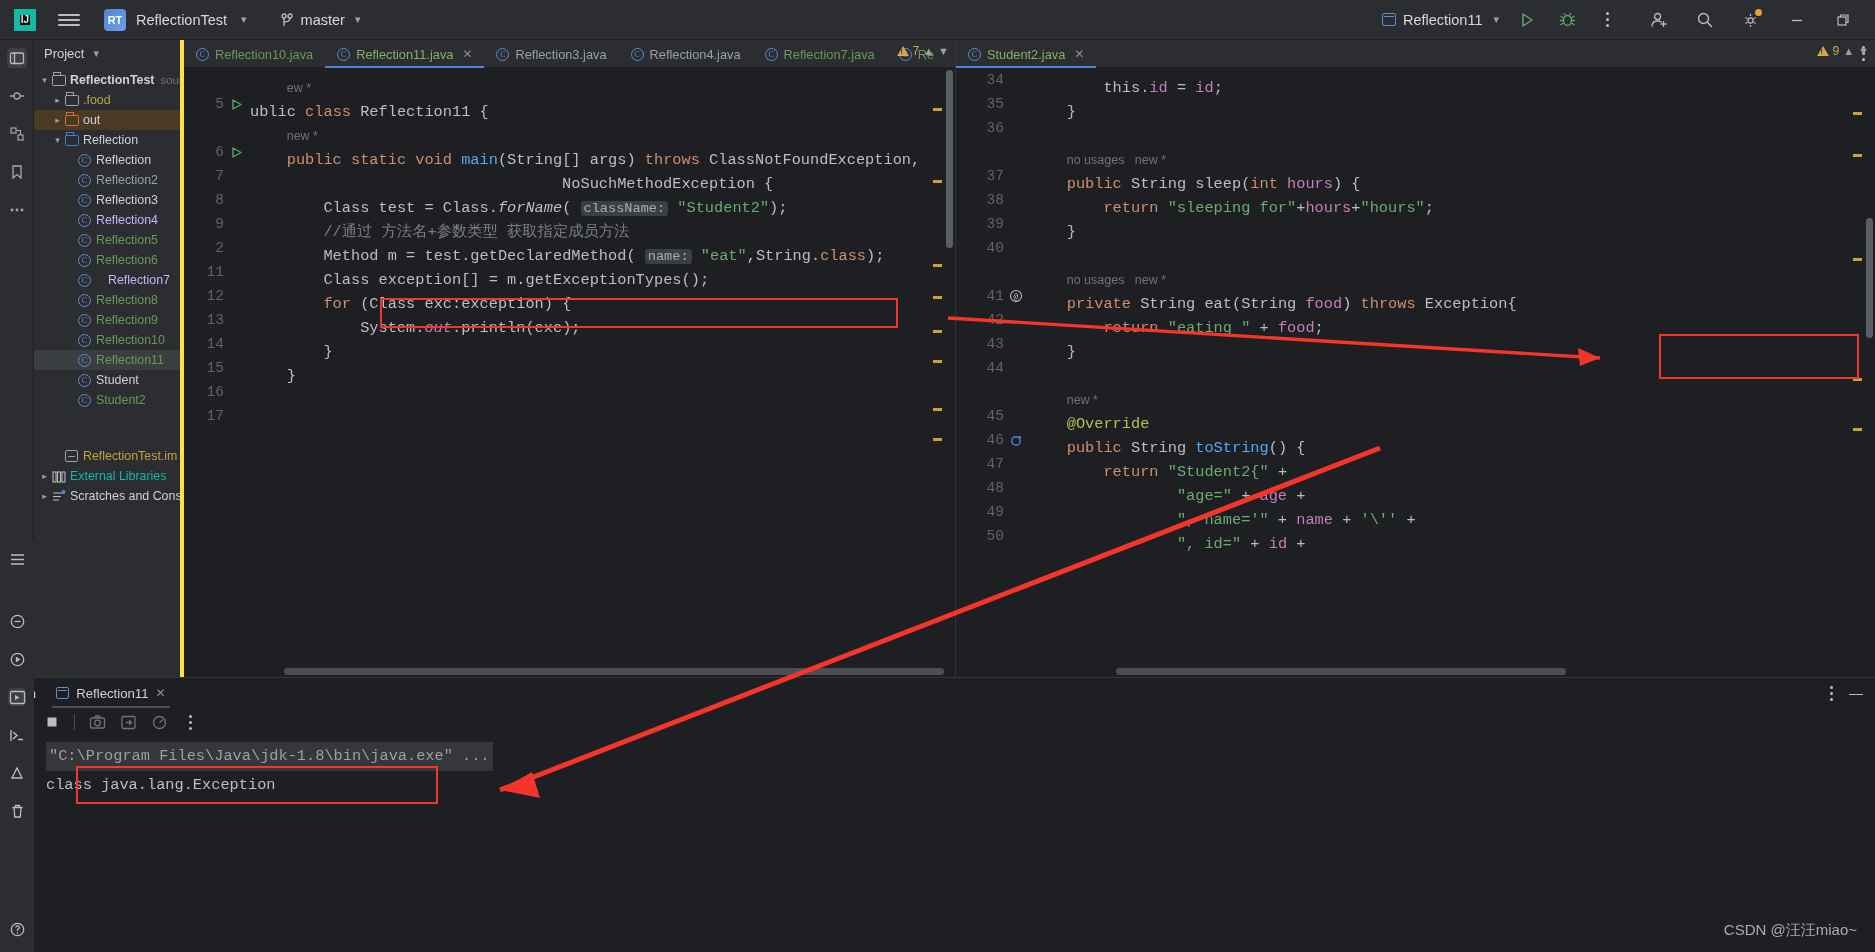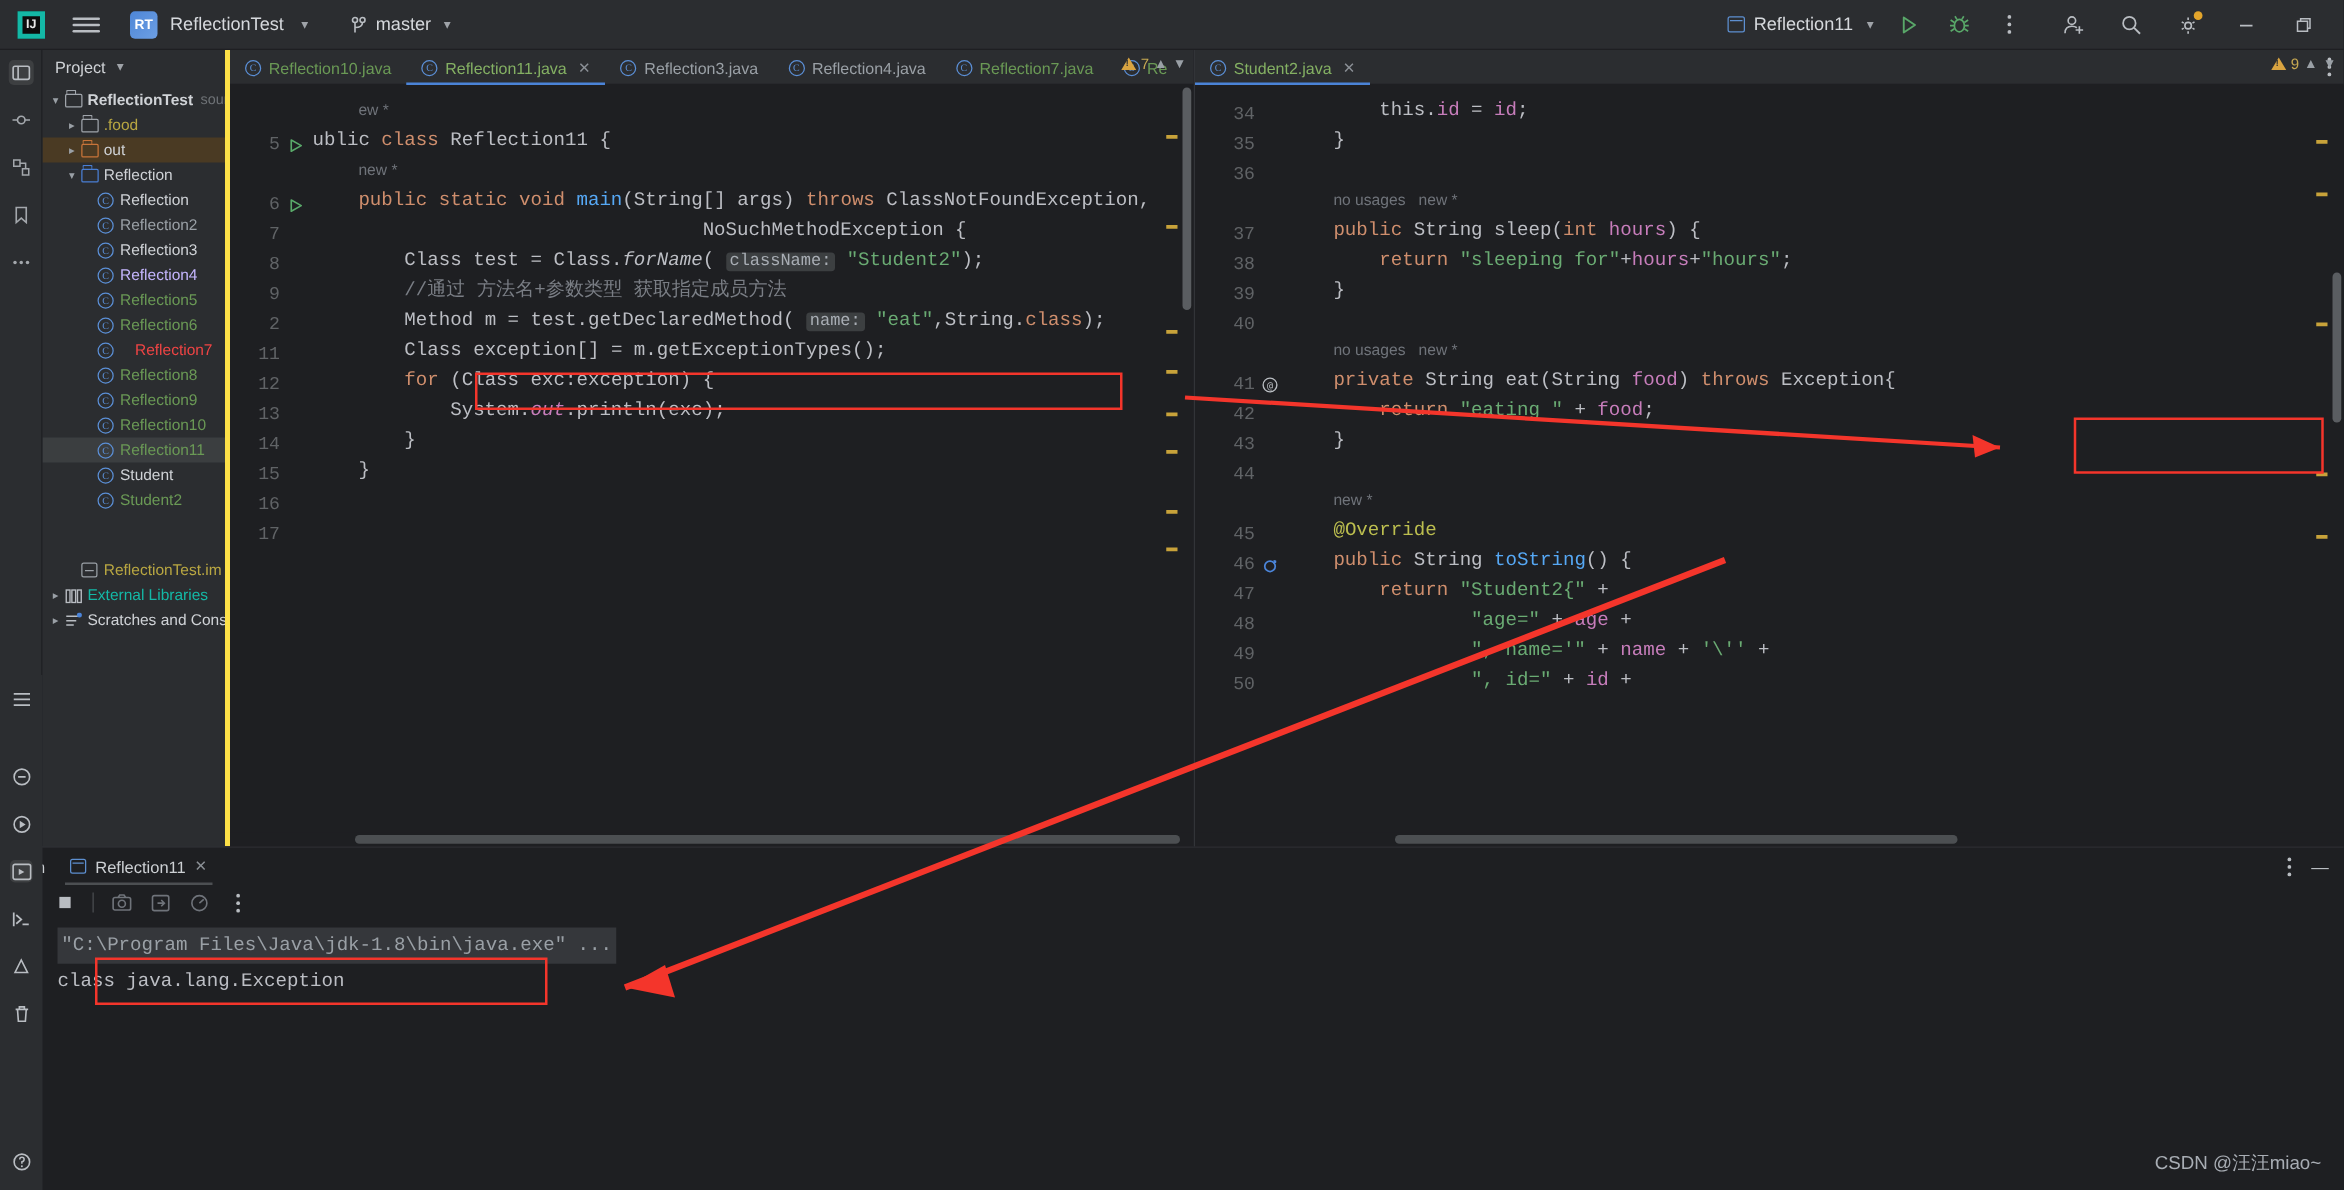--- a/index.html
+++ b/index.html
@@ -11,21 +11,21 @@
     overflow: hidden;
   }
   .app { position: relative; width: 1875px; height: 952px; display: flex; flex-direction: column; }
 
   
   .topbar {
     height: 40px; background: #2b2d30; display: flex; align-items: center;
     padding: 0 8px; gap: 10px; flex: 0 0 40px; border-bottom: 1px solid #1e1f22;
   }
   .ij-logo {
-    width: 22px; height: 22px; border: 4px solid #14b8a6; background:#0d0d0d;
+    width: 22px; height: 22px; border: 6px solid #14b8a6; background:#0d0d0d;
     display:flex;align-items:center;justify-content:center;
     font-size:10px; font-weight:bold; color:#e8e8e8; font-family:"Liberation Sans",sans-serif;
     margin-left:6px;
   }
   .hamburger { width:22px;height:18px;display:flex;flex-direction:column;justify-content:center;gap:3px;margin-left:12px;cursor:pointer;}
   .hamburger i { display:block;height:2px;background:#b9bdc2;border-radius:1px;}
   .proj-badge {
     width:22px;height:22px;border-radius:4px;background:linear-gradient(135deg,#4e86d6,#6d9fe4);
     color:#fff;font-size:11px;font-weight:bold;display:flex;align-items:center;justify-content:center;
     margin-left:14px;
@@ -97,21 +97,21 @@
   .pane { display:flex; flex-direction:column; min-width:0; position:relative; background:#1e1f22;}
   .pane-left  { flex:0 0 771px; }
   .pane-right { flex:1; border-left:1px solid #323438; }
   .pane-tabs { height:28px; display:flex; align-items:stretch; background:#2b2d30; border-bottom:1px solid #1e1f22;}
   .inspect-row{ position:absolute; right:6px; top:4px; display:flex; align-items:center; gap:4px; font-size:12px; color:#c7a952; z-index:5;}
   .warn-tri { width:0;height:0;border-left:6px solid transparent;border-right:6px solid transparent;border-bottom:10px solid #d9a441;position:relative;}
   .warn-tri:after{content:"!";position:absolute;left:-2px;top:2px;font-size:7px;color:#2b2d30;font-weight:bold;}
   .code-scroll { flex:1; display:flex; overflow:hidden; position:relative; }
   .gutter {
     flex:0 0 auto; text-align:right; color:#606366; font-size:14.5px;
-    font-family:"Liberation Mono", monospace; padding-top:12px; user-select:none;
+    font-family:"Liberation Mono", monospace; padding-top:0; user-select:none;
   }
   .gutter .gl { height:24px; line-height:24px; padding-right:6px; display:flex; align-items:center; justify-content:flex-end; gap:4px;}
   .gmark { width:16px; display:inline-flex; align-items:center; justify-content:center; }
   .code {
     flex:1; font-family:"Liberation Mono", monospace; font-size:15.3px; line-height:24px;
     padding-top:8px; white-space:pre; overflow:hidden; position:relative;
   }
   .cl { height:24px; }
   .kw   { color:#cf8e6d; }
   .typ  { color:#bcbec4; }
@@ -356,21 +356,21 @@
             <span class="ico16">
               <span class="cls-ico">C</span>
             </span>
             <span class="tlabel" style="color: rgb(106, 153, 85);">Reflection6</span>
           </div>
           <div class="trow" style="padding-left: 30px;">
             <span class="arrow"></span>
             <span class="ico16">
               <span class="cls-ico">C</span>
             </span>
-            <span class="tlabel" style="color: #ef4444; margin-left: 16px;">Reflection7</span>
+            <span class="tlabel" style="color: #c4b5fd; margin-left: 16px;">Reflection7</span>
           </div>
           <div class="trow" style="padding-left: 30px;">
             <span class="arrow"></span>
             <span class="ico16">
               <span class="cls-ico">C</span>
             </span>
             <span class="tlabel" style="color: rgb(106, 153, 85);">Reflection8</span>
           </div>
           <div class="trow" style="padding-left: 30px;">
             <span class="arrow"></span>

